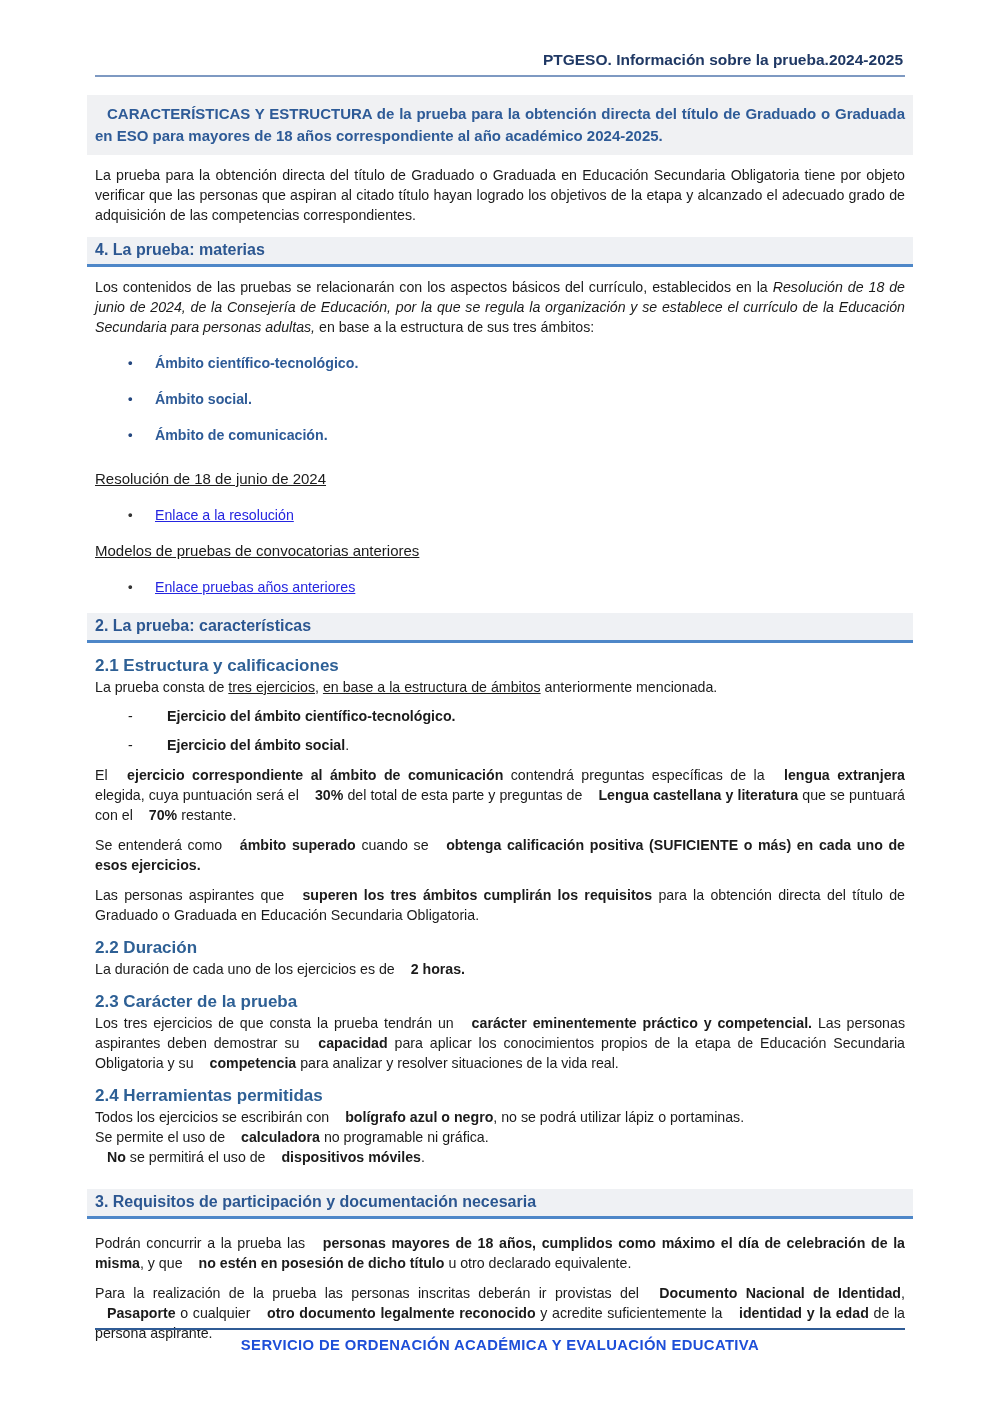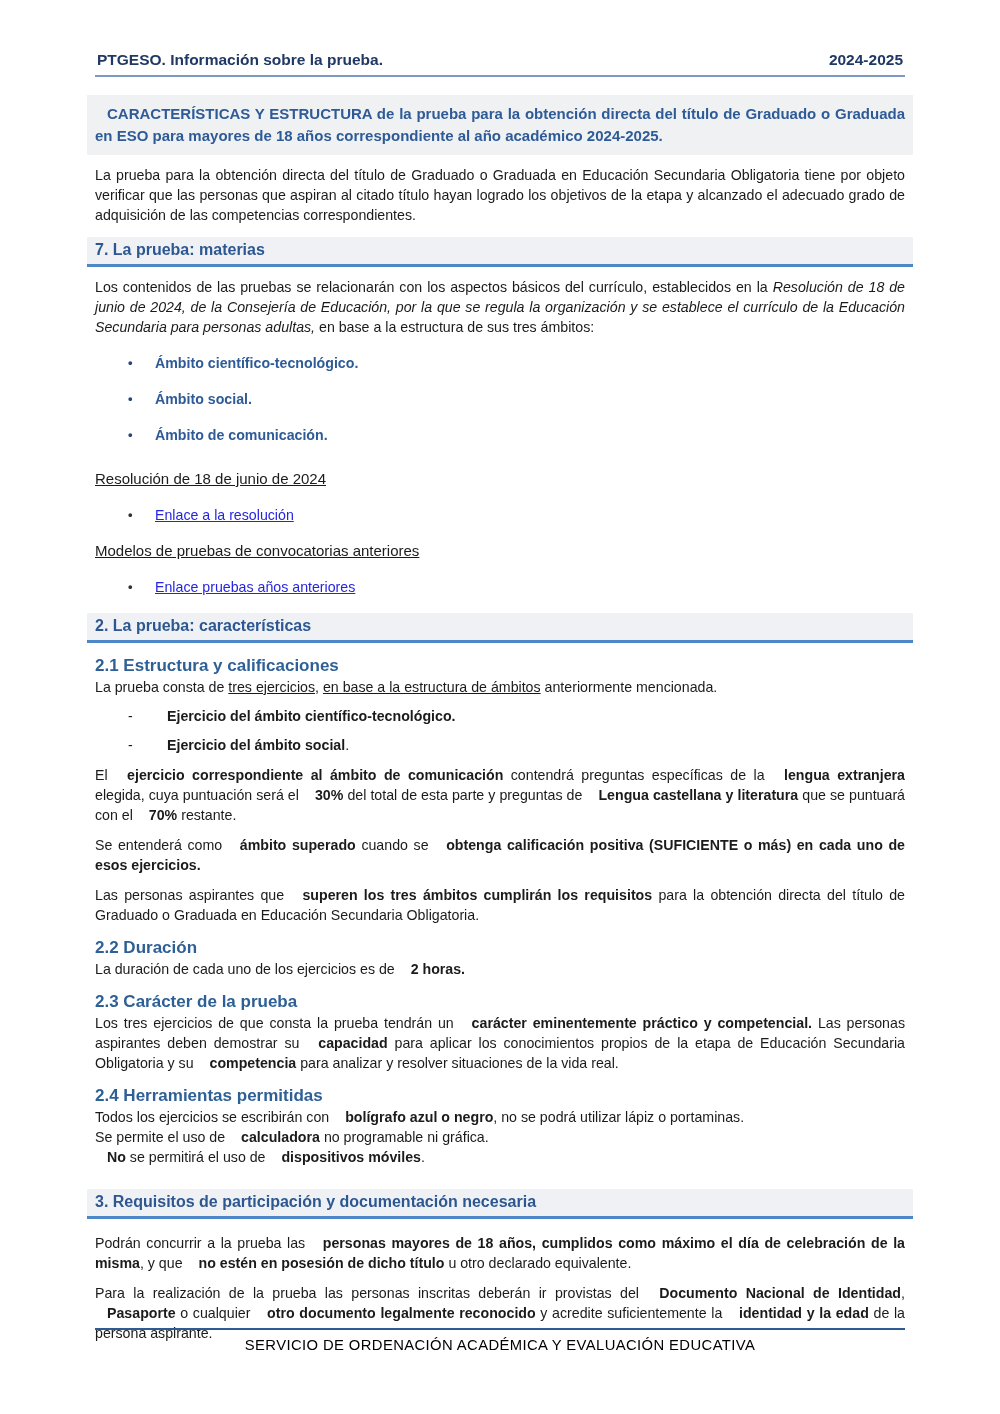--- a/index.html
+++ b/index.html
@@ -14,21 +14,21 @@
     font-family:"Liberation Sans",sans-serif;
     font-size:14.2px;
     line-height:20px;
     color:#1b1b1b;
   }
   .b{font-weight:bold;margin-left:12px;}
   .i{font-style:italic;}
   .u{text-decoration:underline;}
 
   .doc-header{
-    display:flex;justify-content:space-between;align-items:flex-end;
+    display:flex;justify-content:flex-end;align-items:flex-end;
     font-weight:bold;font-size:15.5px;color:#1F3864;
     border-bottom:2px solid #7E99C2;
     padding:0 2px 5px 2px;
   }
   .lead-block{
     margin:18px -8px 0 -8px;
     padding:8px 8px;
     background:#F0F1F3;
     color:#2E5B97;
     font-weight:bold;
@@ -66,40 +66,40 @@
     font-size:15px;
   }
   .plain-heading.second{margin-top:12px;}
   .lines-block{margin:1px 0 0 0;}
   .lines-block .line{margin:0;}
   .footer{
     position:absolute;left:95px;right:95px;top:1328px;
     border-top:2px solid #2F5B95;
     padding-top:5px;
     text-align:center;
-    color:#000000;font-weight:normal;font-size:14.8px;
+    color:#1d4ed8;font-weight:bold;font-size:14.8px;
     letter-spacing:0.4px;
   }
   .gap-lg{height:8px;}
 </style>
 </head>
 <body>
 
 <div class="page">
 
   <div class="doc-header">
     <span>PTGESO. Información sobre la prueba.</span>
     <span>2024-2025</span>
   </div>
 
   <div class="lead-block"><span class="b">CARACTERÍSTICAS Y ESTRUCTURA de la prueba para la obtención directa del título de Graduado o Graduada en ESO para mayores de 18 años correspondiente al año académico 2024-2025.</span></div>
 
   <p class="para"><span>La prueba para la obtención directa del título de Graduado o Graduada en Educación Secundaria Obligatoria tiene por objeto verificar que las personas que aspiran al citado título hayan logrado los objetivos de la etapa y alcanzado el adecuado grado de adquisición de las competencias correspondientes.</span></p>
 
-  <div class="section-header">7. La prueba: materias</div>
+  <div class="section-header">4. La prueba: materias</div>
 
   <p class="para"><span>Los contenidos de las pruebas se relacionarán con los aspectos básicos del currículo, establecidos en la </span><span class="i">Resolución de 18 de junio de 2024, de la Consejería de Educación, por la que se regula la organización y se establece el currículo de la Educación Secundaria para personas adultas,</span><span> en base a la estructura de sus tres ámbitos:</span></p>
 
   <ul class="dot-list blue-items">
       <li><span>Ámbito científico-tecnológico.</span></li>
       <li><span>Ámbito social.</span></li>
       <li><span>Ámbito de comunicación.</span></li>
     </ul>
 
   <div class="plain-heading">Resolución de 18 de junio de 2024</div>

